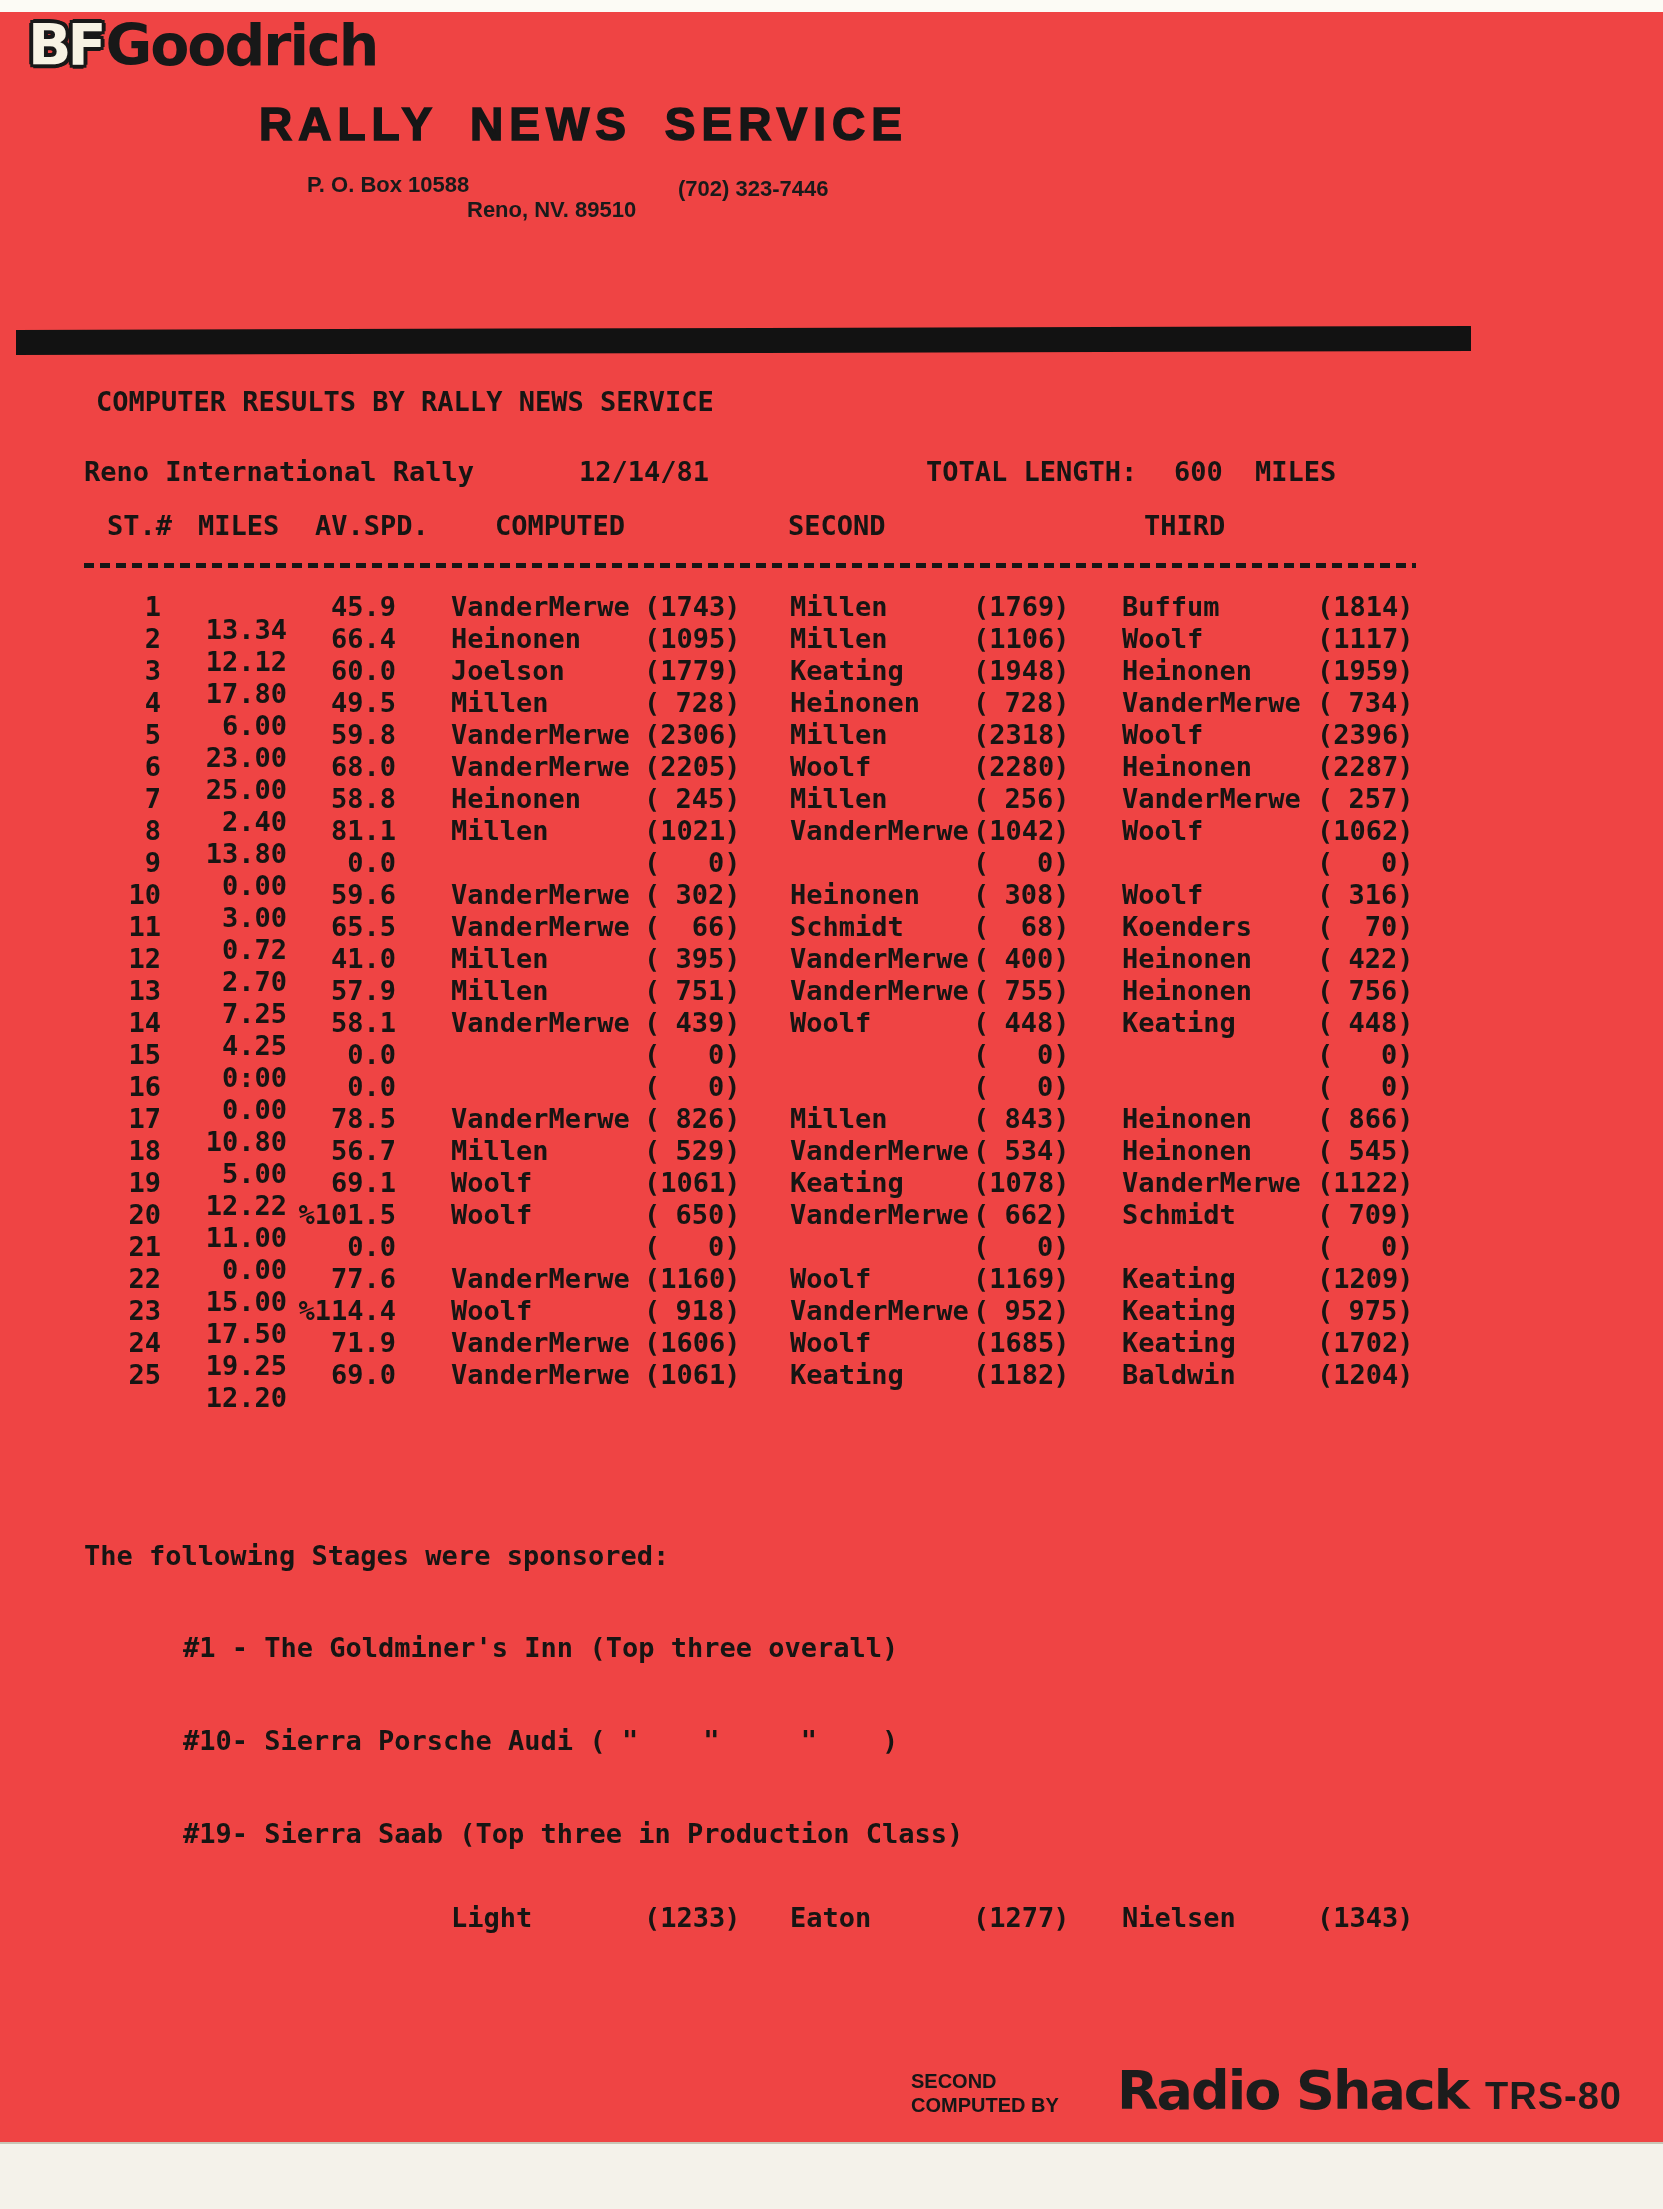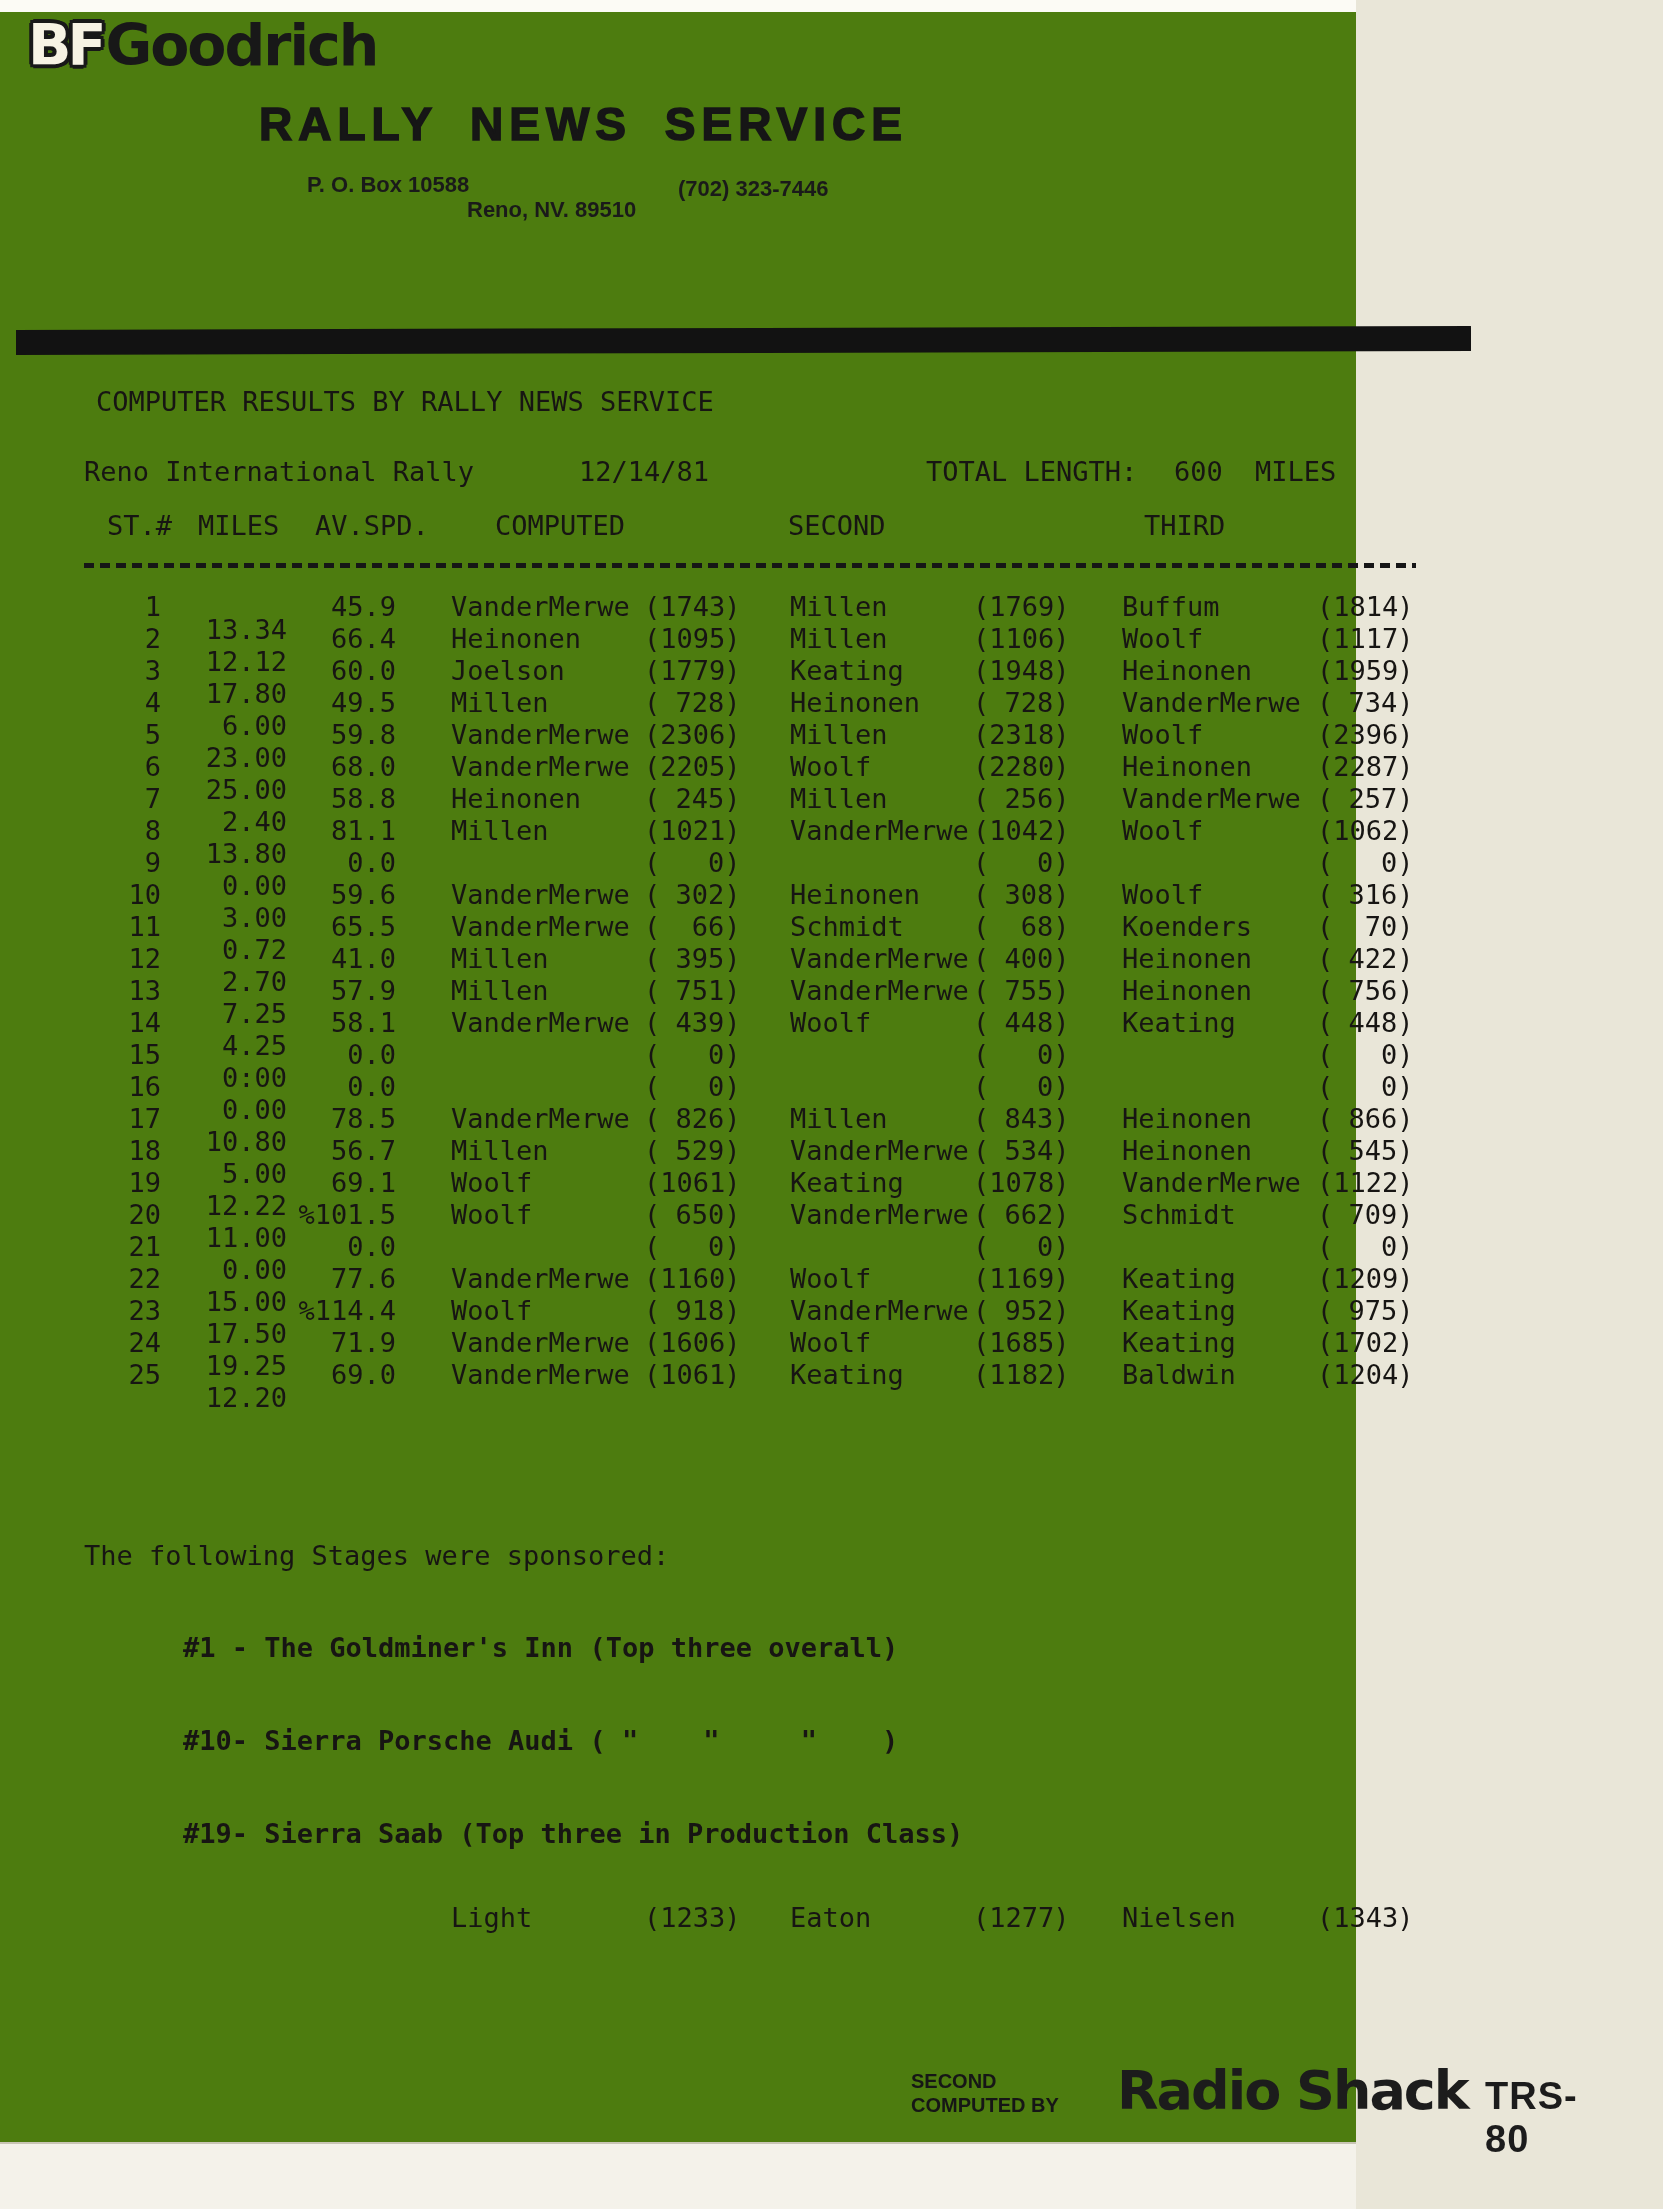--- a/index.html
+++ b/index.html
@@ -1,34 +1,34 @@
 <!DOCTYPE html>
 <html><head>
 <meta charset="utf-8">
 <style>
   html,body{margin:0;padding:0;}
   body{width:1663px;height:2210px;overflow:hidden;background:#e9e6d8;}
-  .page{position:absolute;top:0;left:0;width:1356px;height:2210px;background:#4d7c0f;color:#171513;}
+  .page{position:absolute;top:0;left:0;width:1663px;height:2210px;background:#ef4444;color:#171513;}
   .abs{position:absolute;}
   
   .top-strip{position:absolute;top:0;left:0;right:0;height:12px;background:#fcfbf5;}
   
   .logo{position:absolute;top:12px;left:28px;font-family:"DejaVu Sans",sans-serif;font-weight:bold;font-size:57px;letter-spacing:-2px;color:#181818;white-space:nowrap;}
   .logo .bf{color:#f7f3e4;letter-spacing:-4px;margin-right:3px;
     text-shadow:-3px -3px 0 #181818,3px -3px 0 #181818,-3px 3px 0 #181818,3px 3px 0 #181818,-4px 0 0 #181818,4px 0 0 #181818,0 -4px 0 #181818,0 4px 0 #181818;}
   
   .rns-title{position:absolute;top:97px;left:259px;font-family:"Liberation Sans",sans-serif;font-weight:bold;font-size:46px;letter-spacing:6px;word-spacing:14px;color:#161616;-webkit-text-stroke:1.6px #161616;white-space:nowrap;}
   .addr{position:absolute;top:172px;font-family:"Liberation Sans",sans-serif;font-weight:bold;font-size:22px;color:#1a1a1a;white-space:nowrap;}
   .addr-po{left:307px;}
   .addr-city{left:467px;margin-top:25px;}
   .addr-phone{left:678px;top:176px;}
   
   .bar{position:absolute;top:328px;left:16px;width:1455px;height:25px;background:#121212;transform:rotate(-0.15deg);}
   
-  .mono{font-family:"DejaVu Sans Mono","Liberation Mono",monospace;font-weight:normal;font-size:27px;color:#171513;white-space:pre;}
+  .mono{font-family:"DejaVu Sans Mono","Liberation Mono",monospace;font-weight:bold;font-size:27px;color:#171513;white-space:pre;}
   .computer-line{top:386px;left:96px;}
   .event-line span{position:absolute;top:0;}
   .event-line{top:456px;left:0;width:100%;height:33px;}
   .ev-name{left:84px;}
   .ev-date{left:579px;}
   .ev-len-label{left:926px;}
   .ev-len-value{left:1174px;}
   .ev-len-unit{left:1255px;}
   
   .thead{top:510px;left:0;width:100%;height:33px;}

